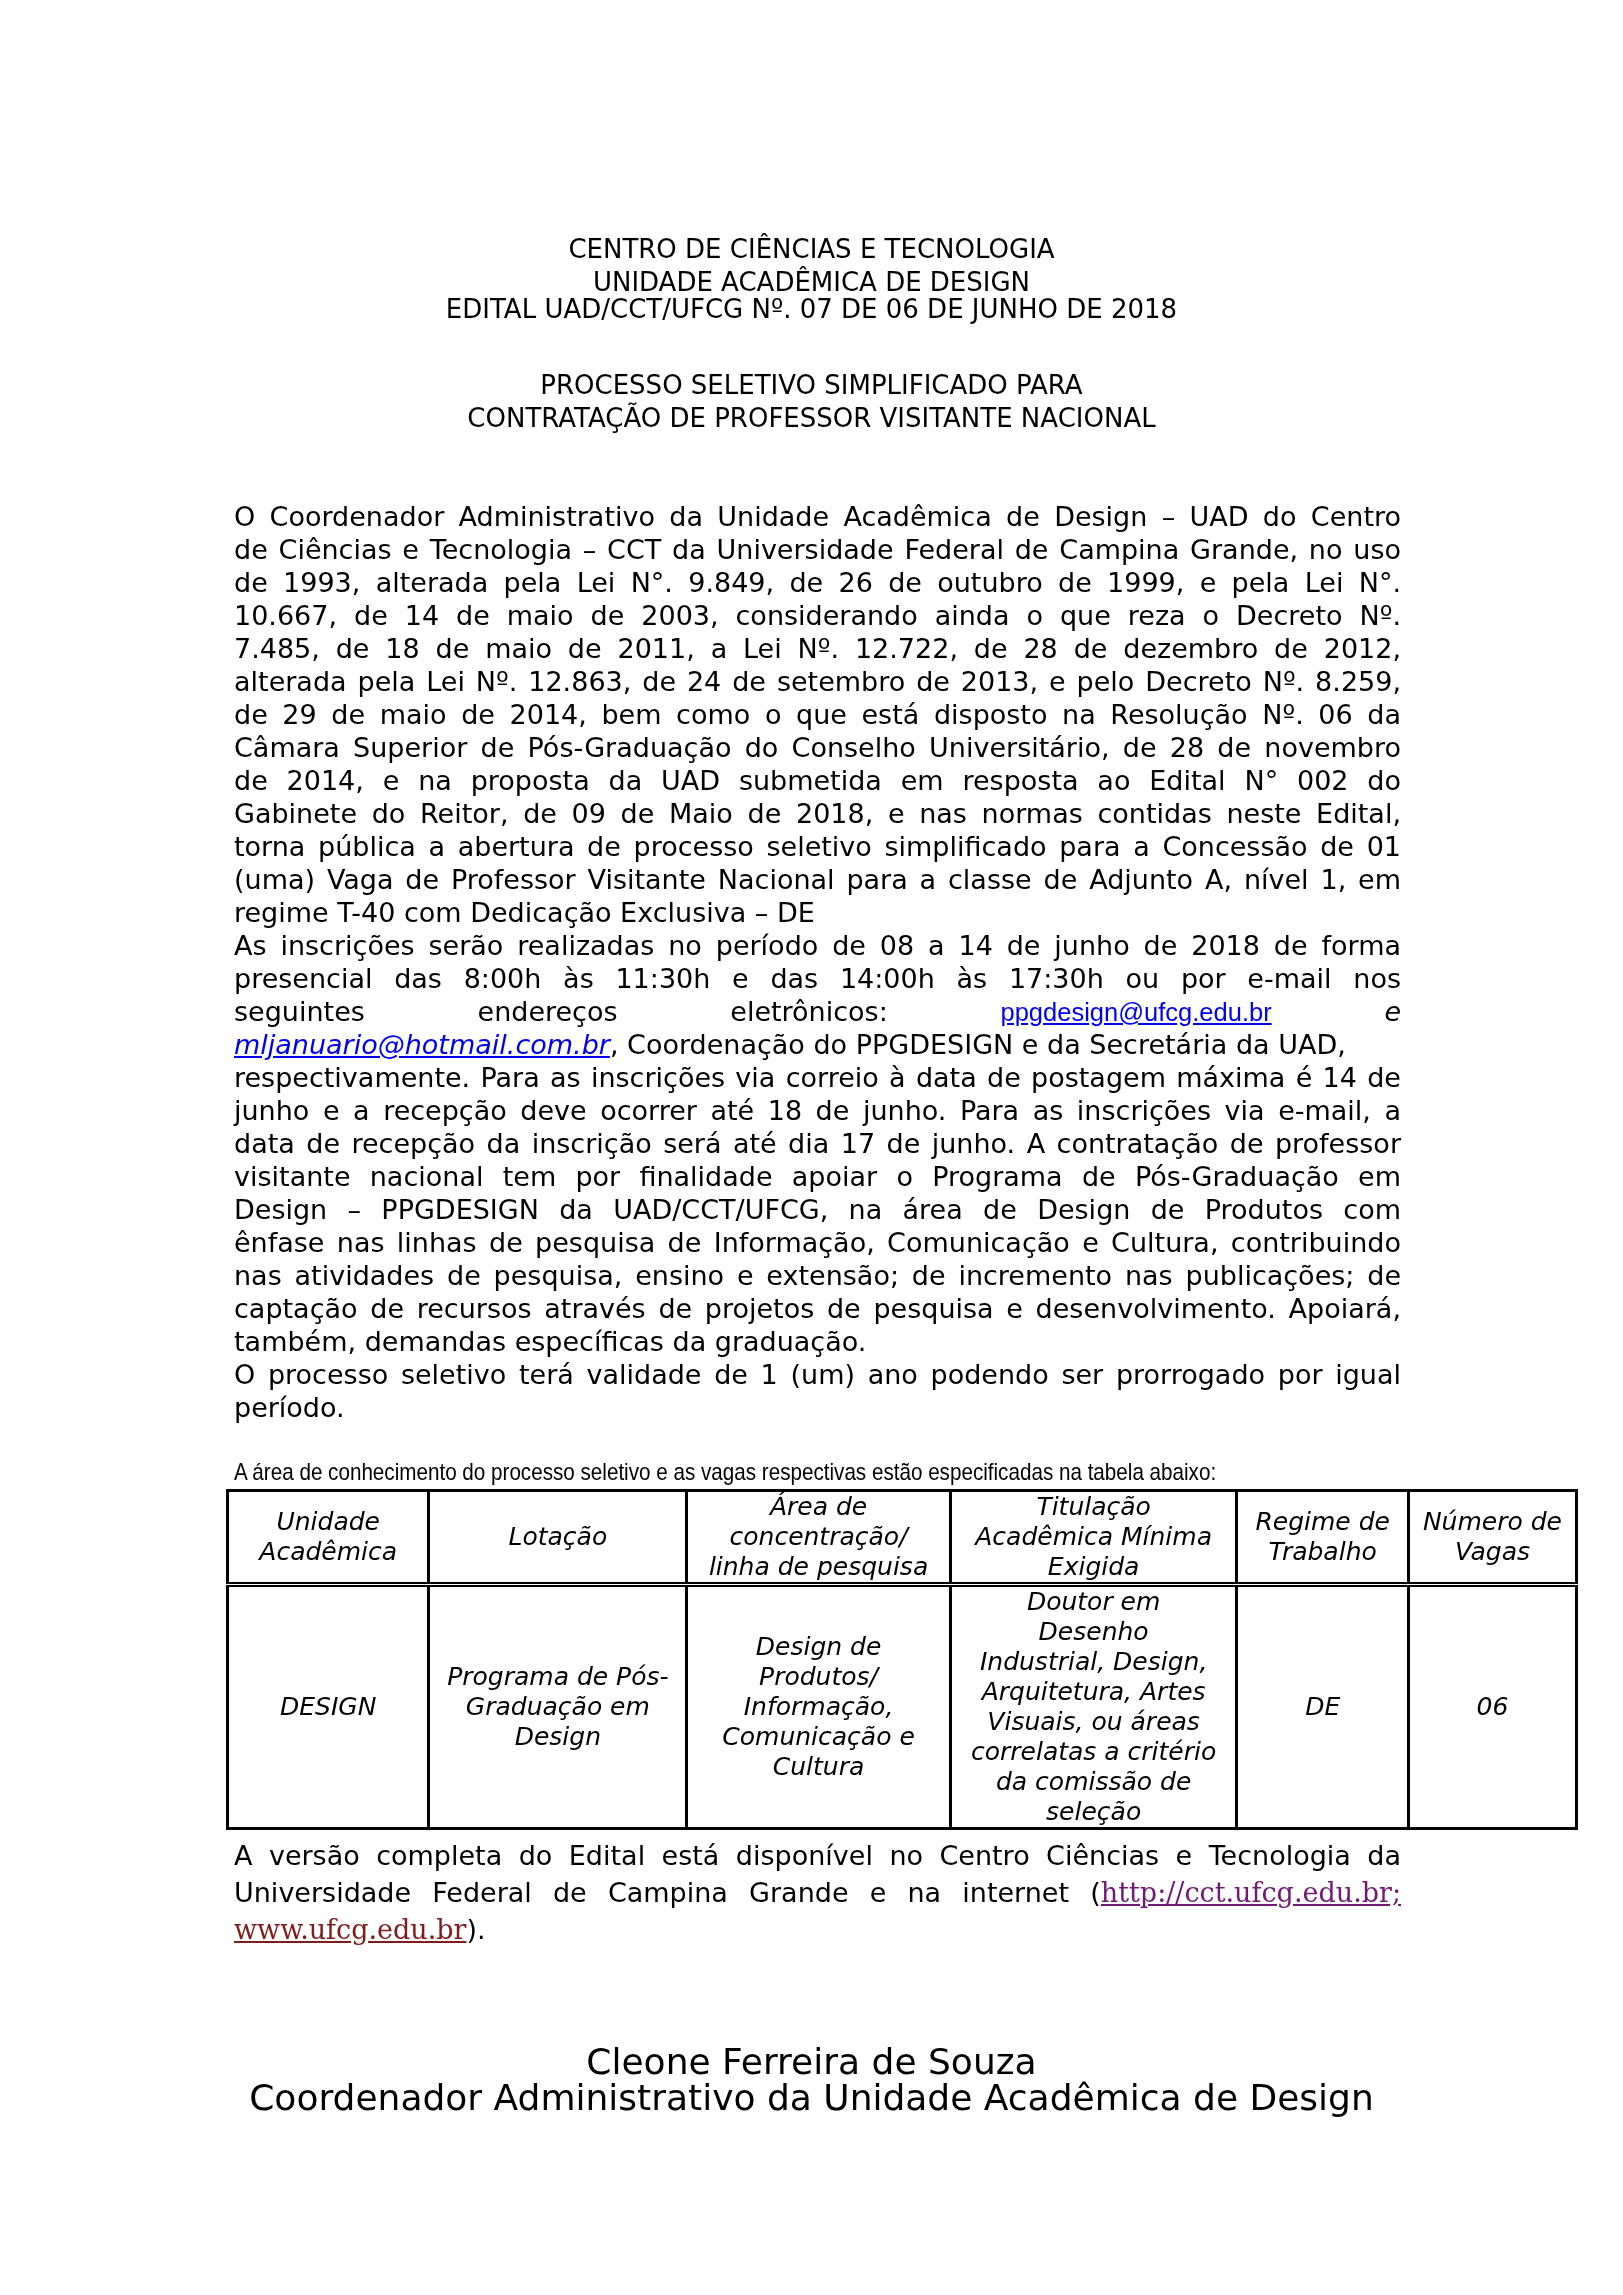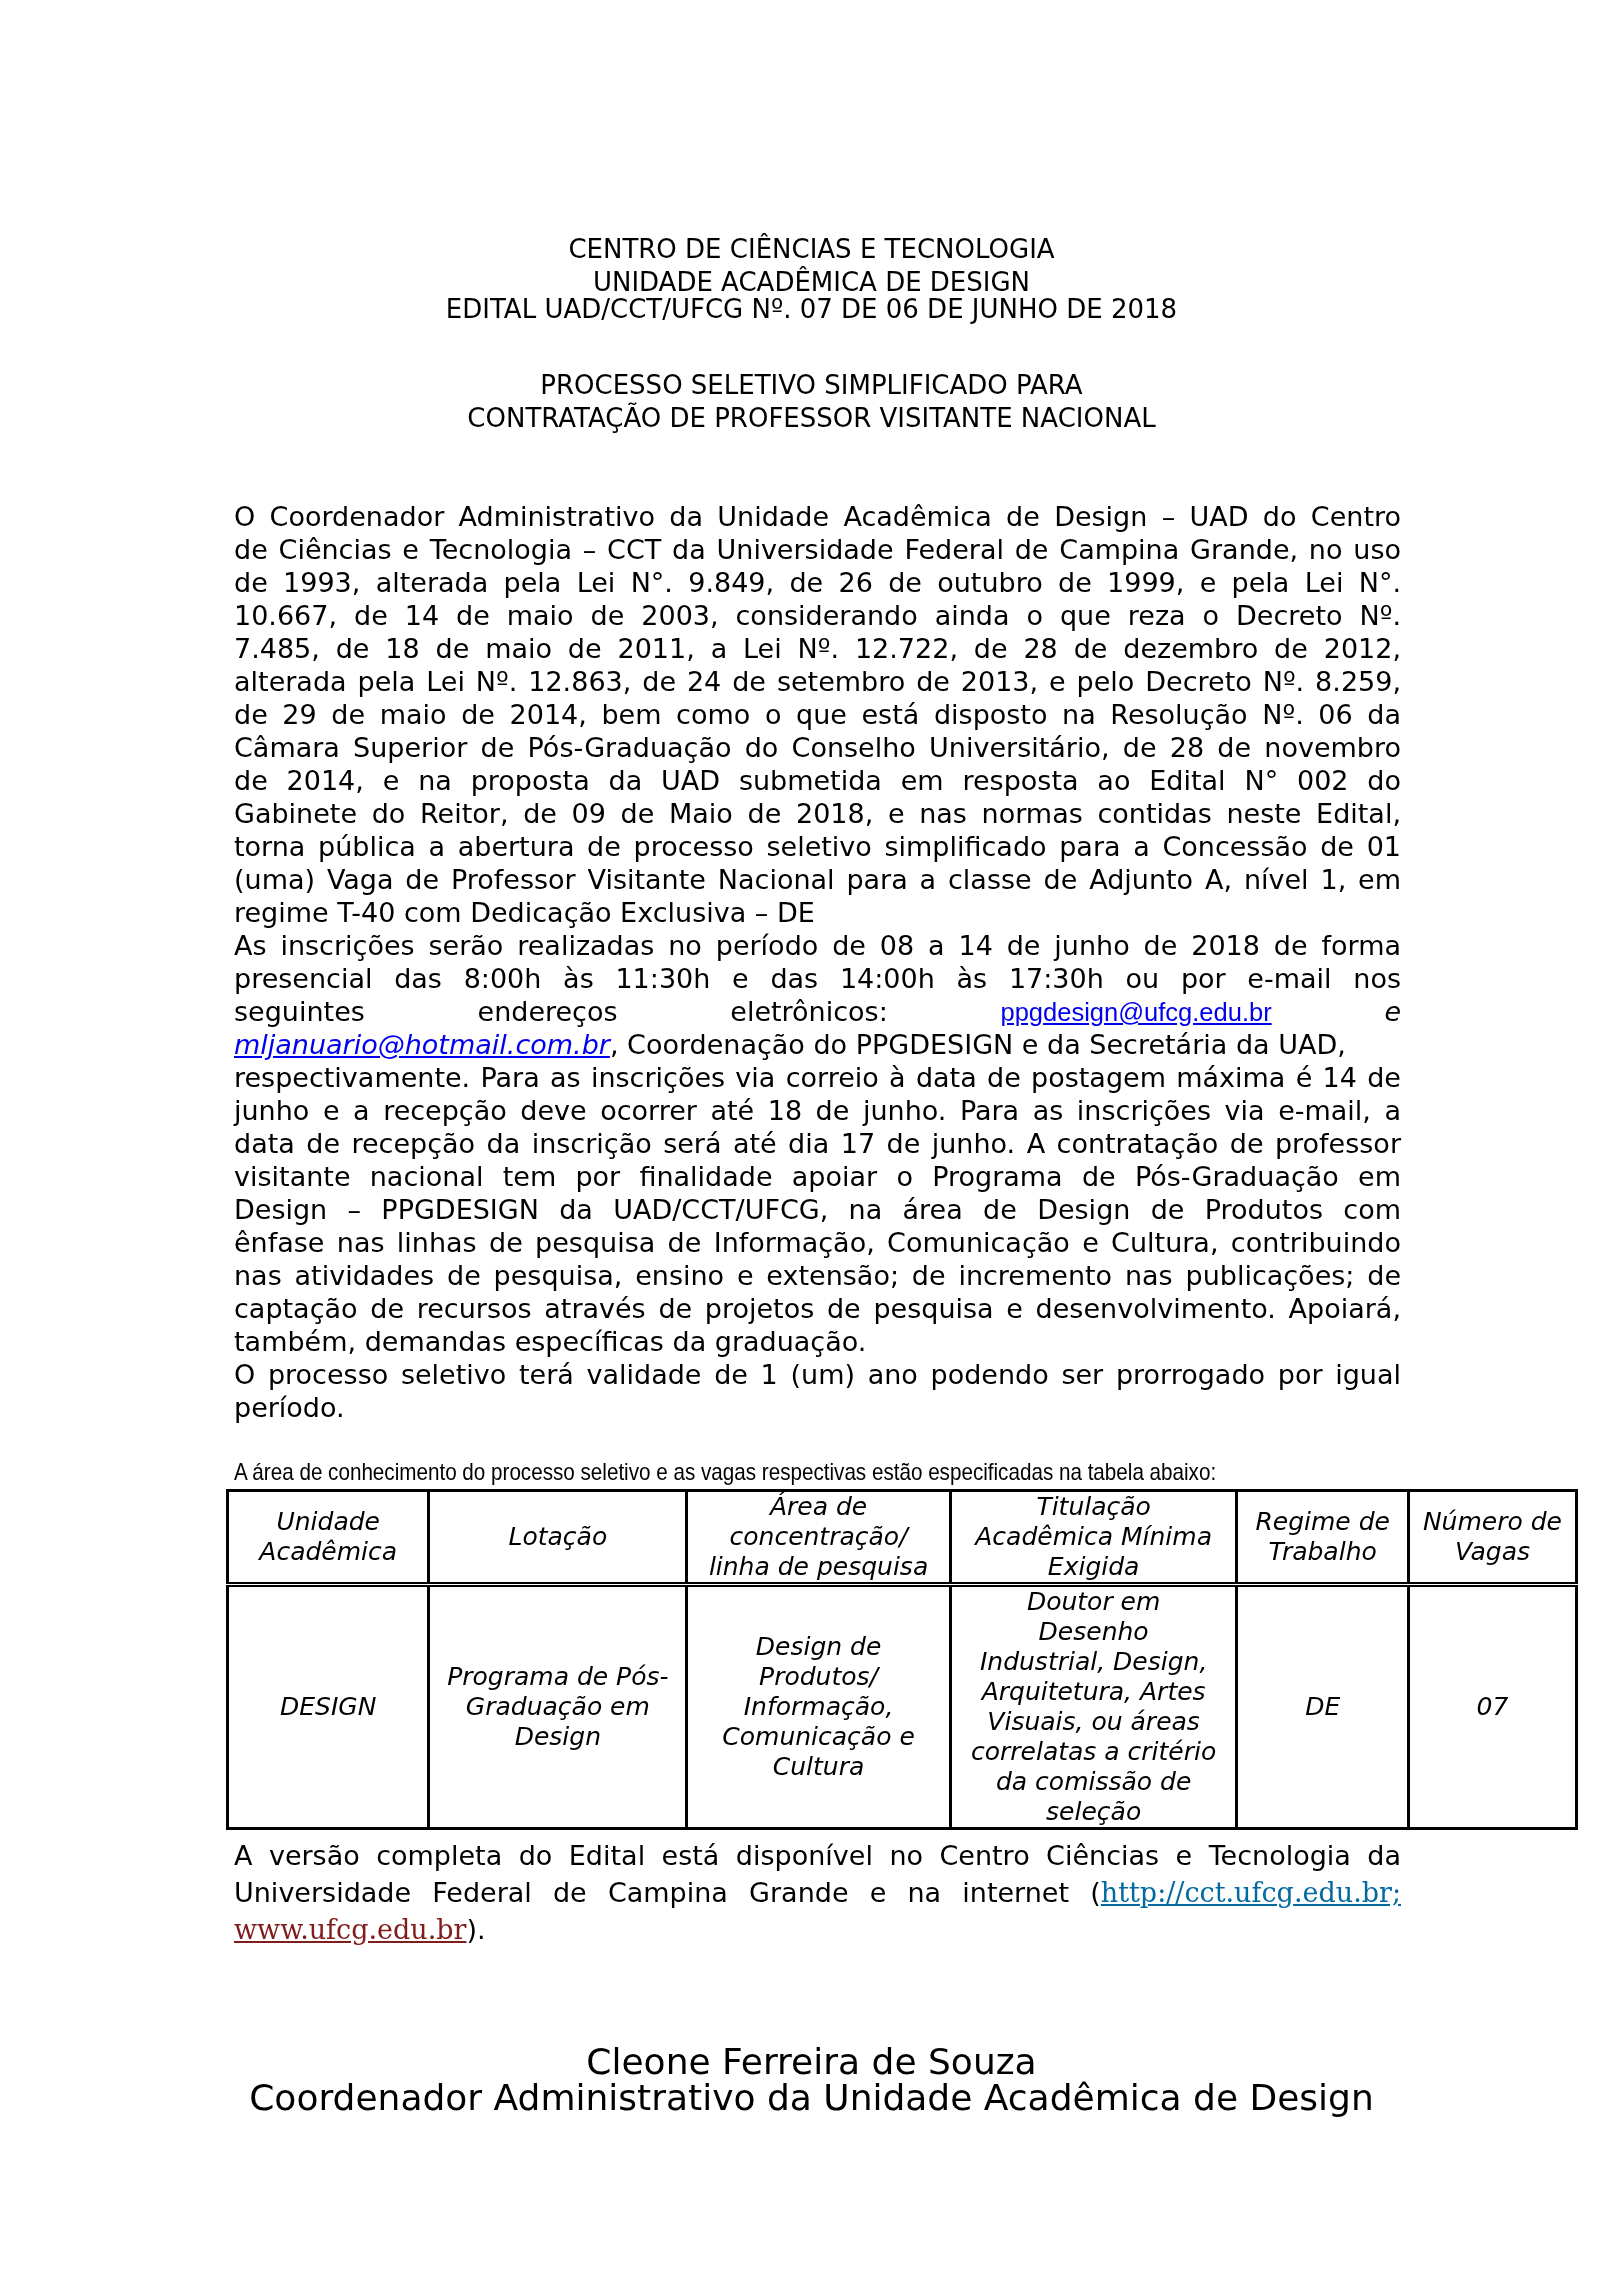--- a/index.html
+++ b/index.html
@@ -147,27 +147,27 @@
           <div>Arquitetura, Artes</div>
           <div>Visuais, ou áreas</div>
           <div>correlatas a critério</div>
           <div>da comissão de</div>
           <div>seleção</div>
         </td>
         <td>
           <div>DE</div>
         </td>
         <td>
-          <div>07</div>
+          <div>06</div>
         </td>
       </tr>
     </tbody>
 </table>
 
 <div class="final-lines">
   <div class="line">A versão completa do Edital está disponível no Centro Ciências e Tecnologia da</div>
-  <div class="line"><span>Universidade Federal de Campina Grande e na internet (</span><a class="link serif" style="color: #0369a1;">http://cct.ufcg.edu.br;</a></div>
+  <div class="line"><span>Universidade Federal de Campina Grande e na internet (</span><a class="link serif" style="color: #701a75;">http://cct.ufcg.edu.br;</a></div>
   <div class="line last"><a class="link serif" style="color: #7f1d1d;">www.ufcg.edu.br</a><span>).</span></div>
 </div>
 
 <div class="sig" style="top:2044px">Cleone Ferreira de Souza</div>
 <div class="sig" style="top:2080px">Coordenador Administrativo da Unidade Acadêmica de Design</div>
 
 
 </body></html>

